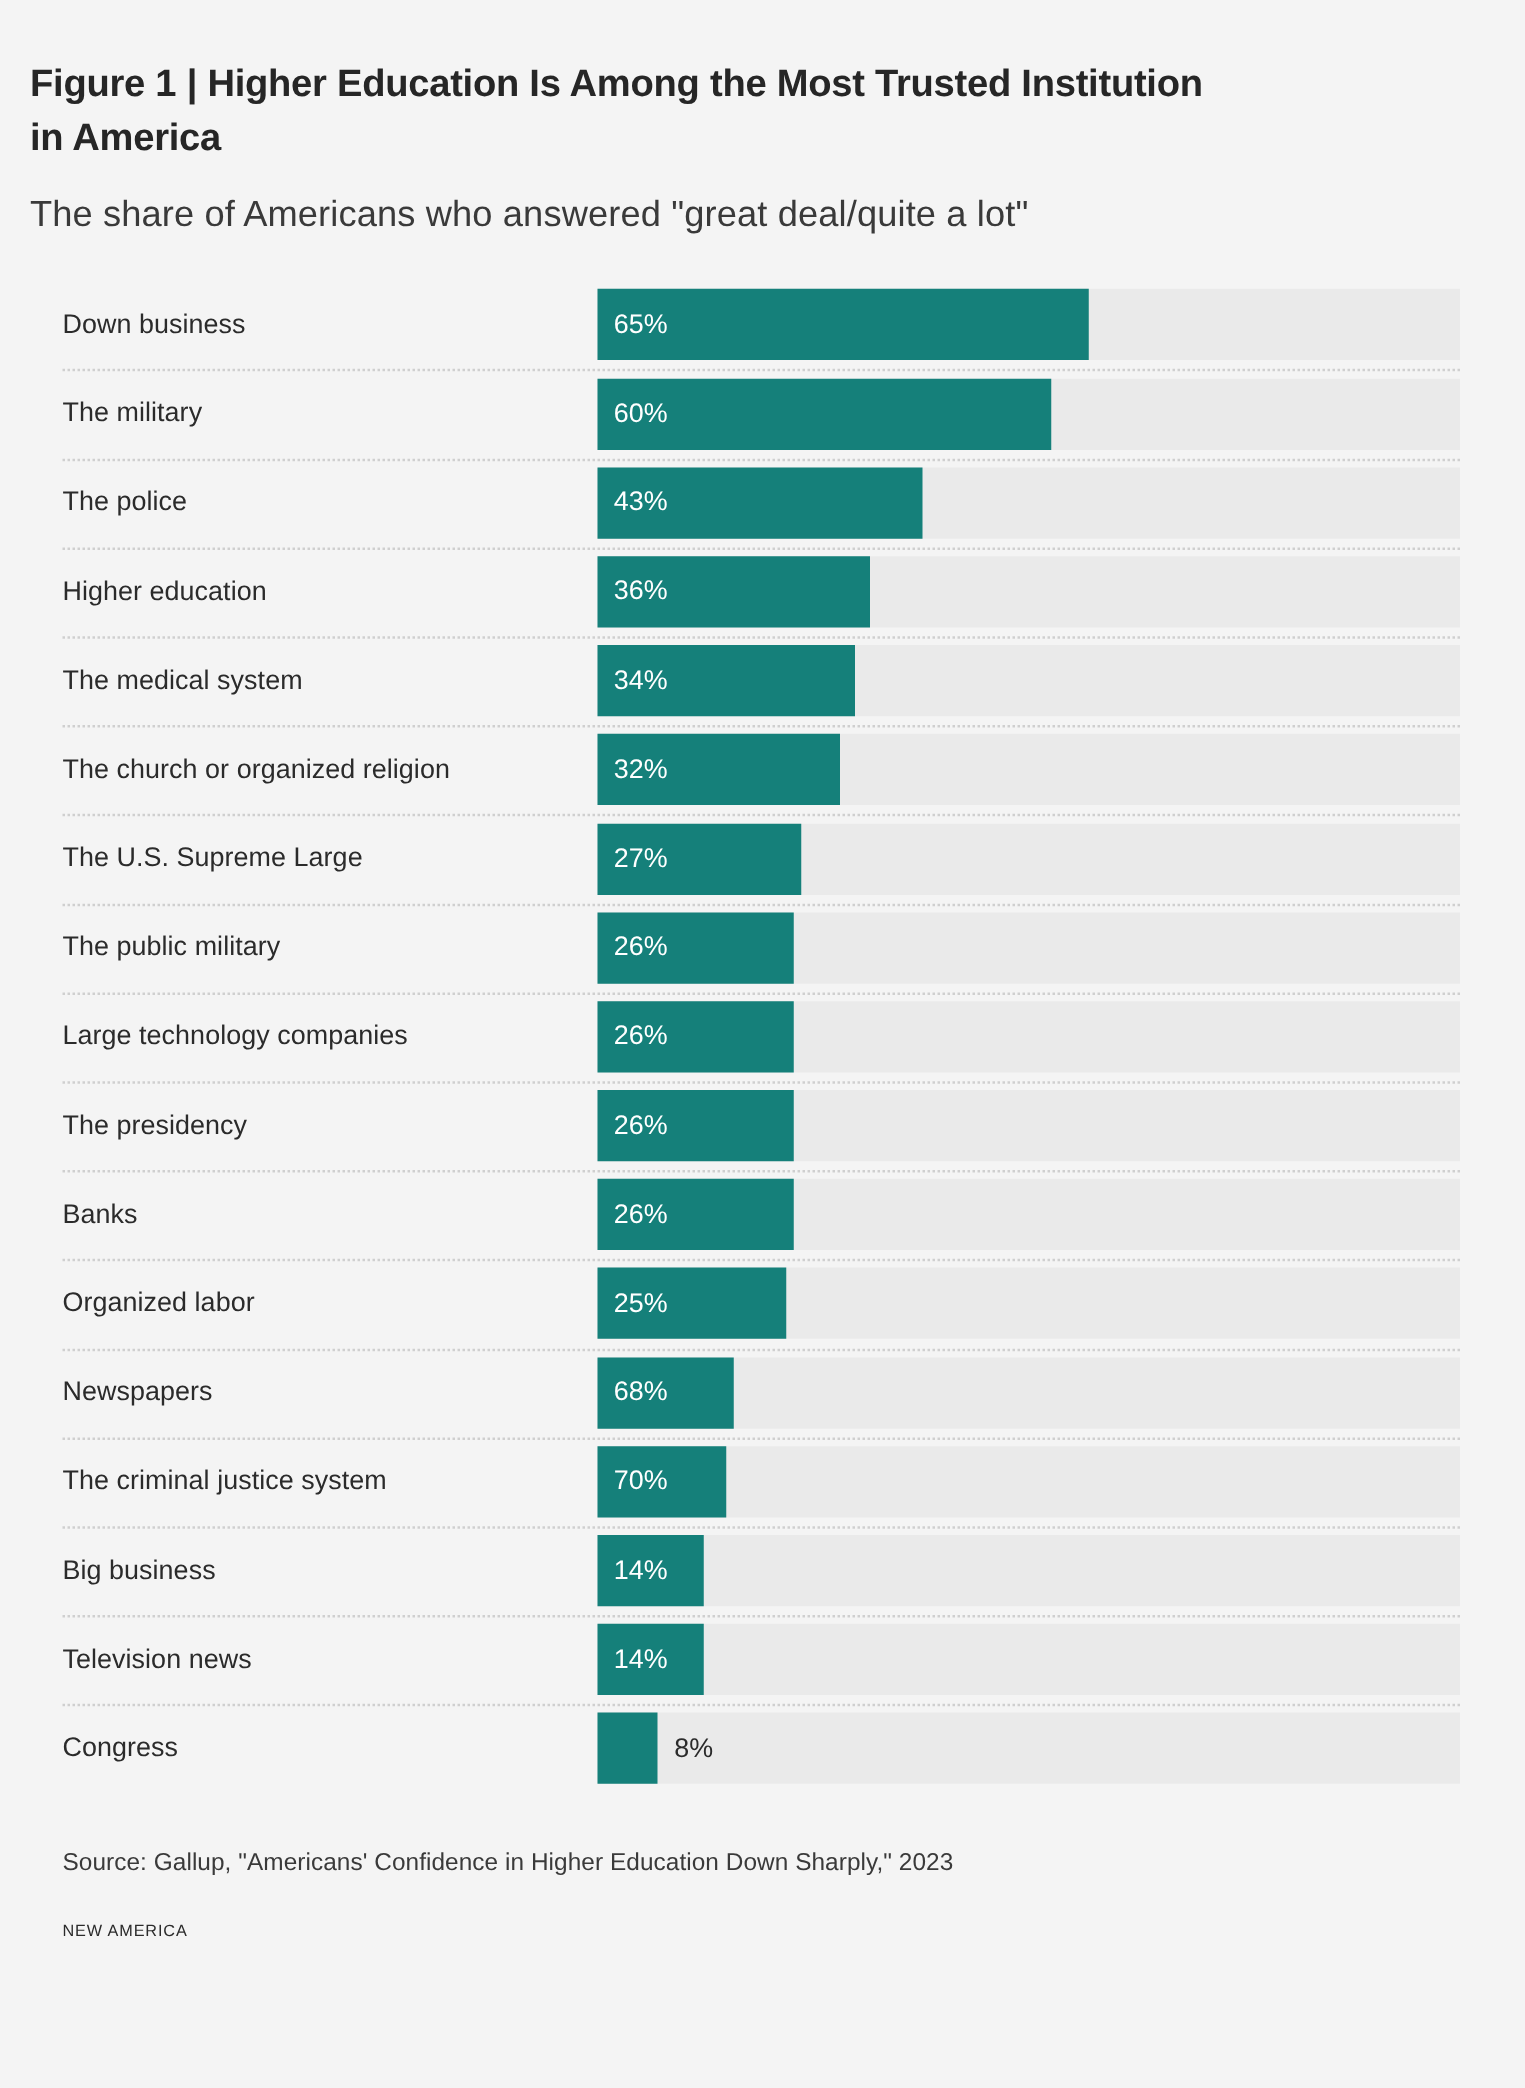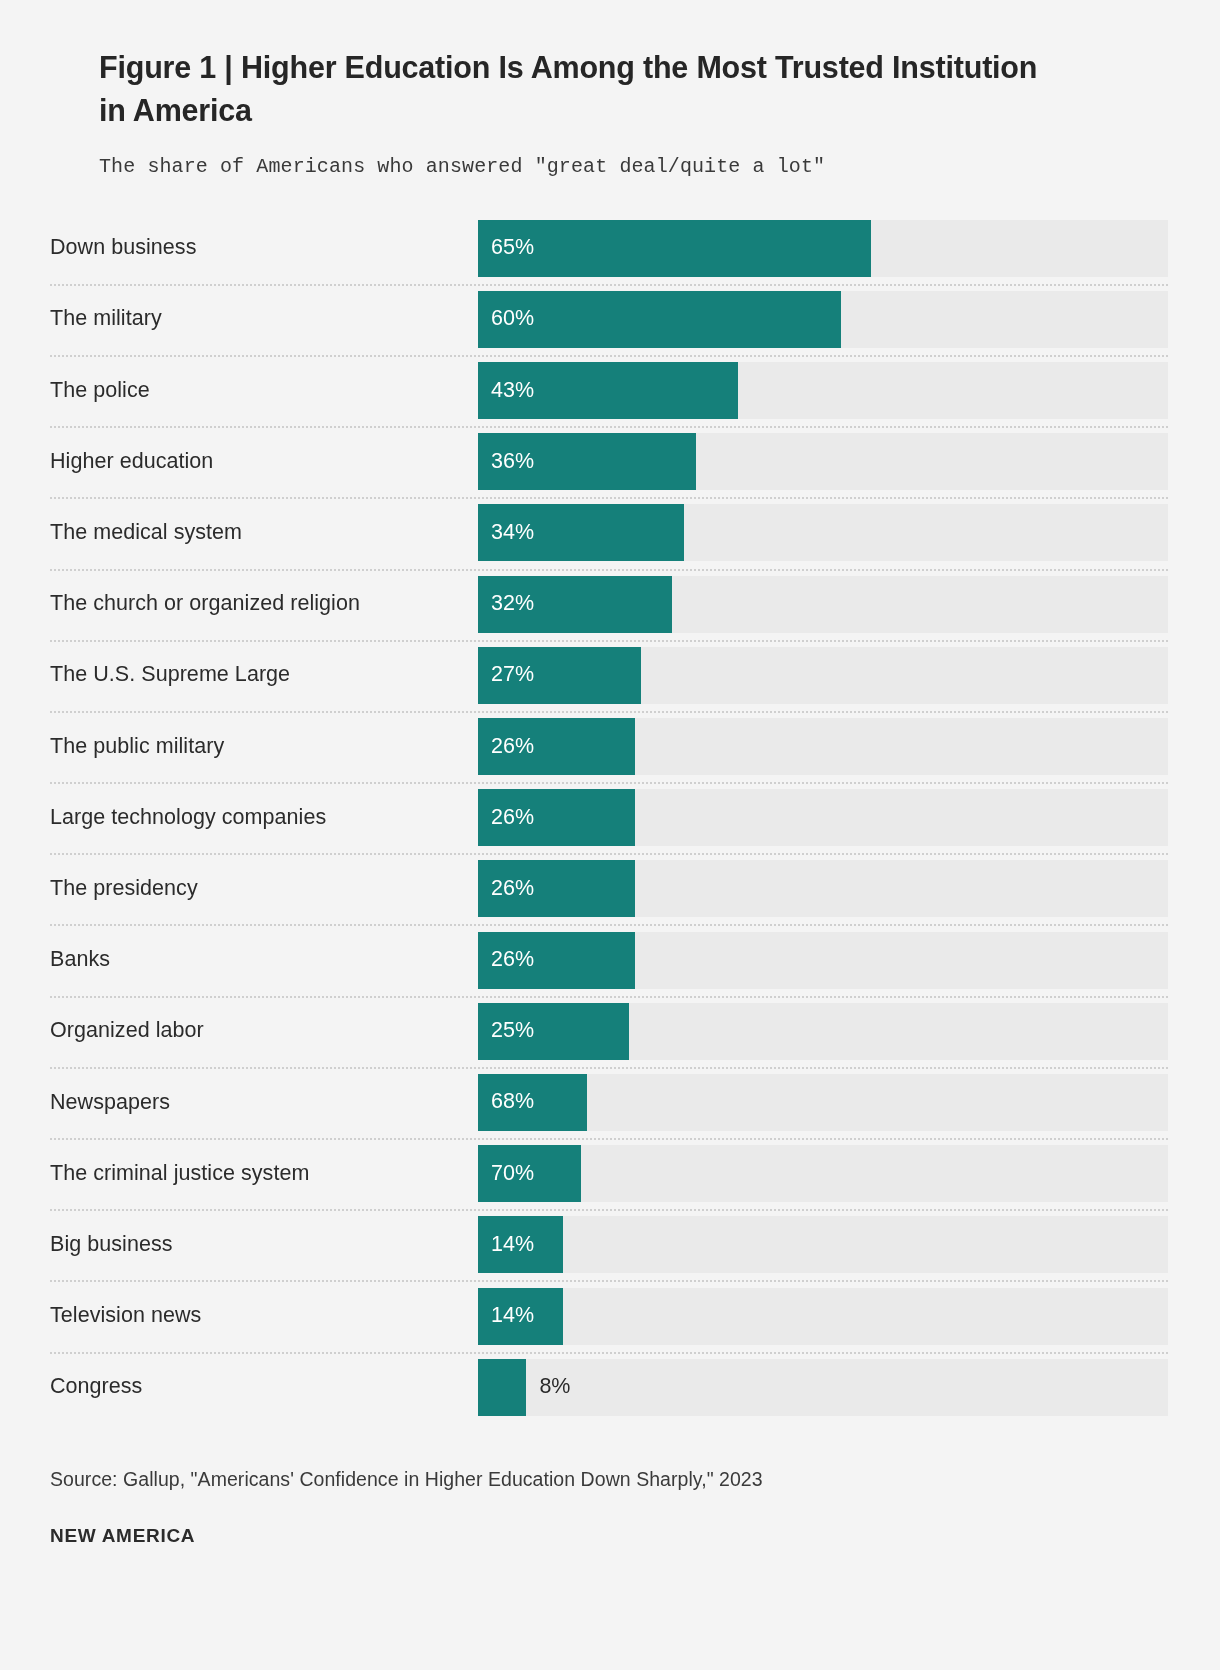--- a/index.html
+++ b/index.html
@@ -16,41 +16,39 @@
     position: relative;
     width: 1220px;
     height: 1670px;
     background: #f4f4f4;
     padding: 0;
     overflow: hidden;
   }
 
   
   .header {
-    padding: 46px 50px 0 64px;
-    margin-left: 35px;
+    padding: 46px 50px 0 24px;
   }
 
   .title {
     font-size: 30.5px;
     font-weight: bold;
     line-height: 1.42;
     color: #262626;
     letter-spacing: -0.2px;
     max-width: 960px;
   }
 
   .subtitle {
     margin-top: 21px;
-    font-size: 20px;
+    font-size: 29px;
     font-weight: normal;
     line-height: 1.3;
     color: #3a3a3a;
     letter-spacing: 0.1px;
-    font-family: Liberation Mono, monospace;
   }
 
   
   .chart {
     position: relative;
     margin-top: 33px;
     padding: 0 52px 0 50px;
   }
 
   .row {
@@ -120,22 +118,22 @@
 
   .source {
     font-size: 19.5px;
     line-height: 1.3;
     color: #3a3a3a;
     letter-spacing: 0.05px;
   }
 
   .wordmark {
     margin-top: 33px;
-    font-size: 19px;
-    font-weight: bold;
+    font-size: 13px;
+    font-weight: normal;
     letter-spacing: 0.7px;
     color: #2b2b2b;
   }
 </style>
 </head>
 <body>
 
 <div class="figure">
 
   <div class="header">

